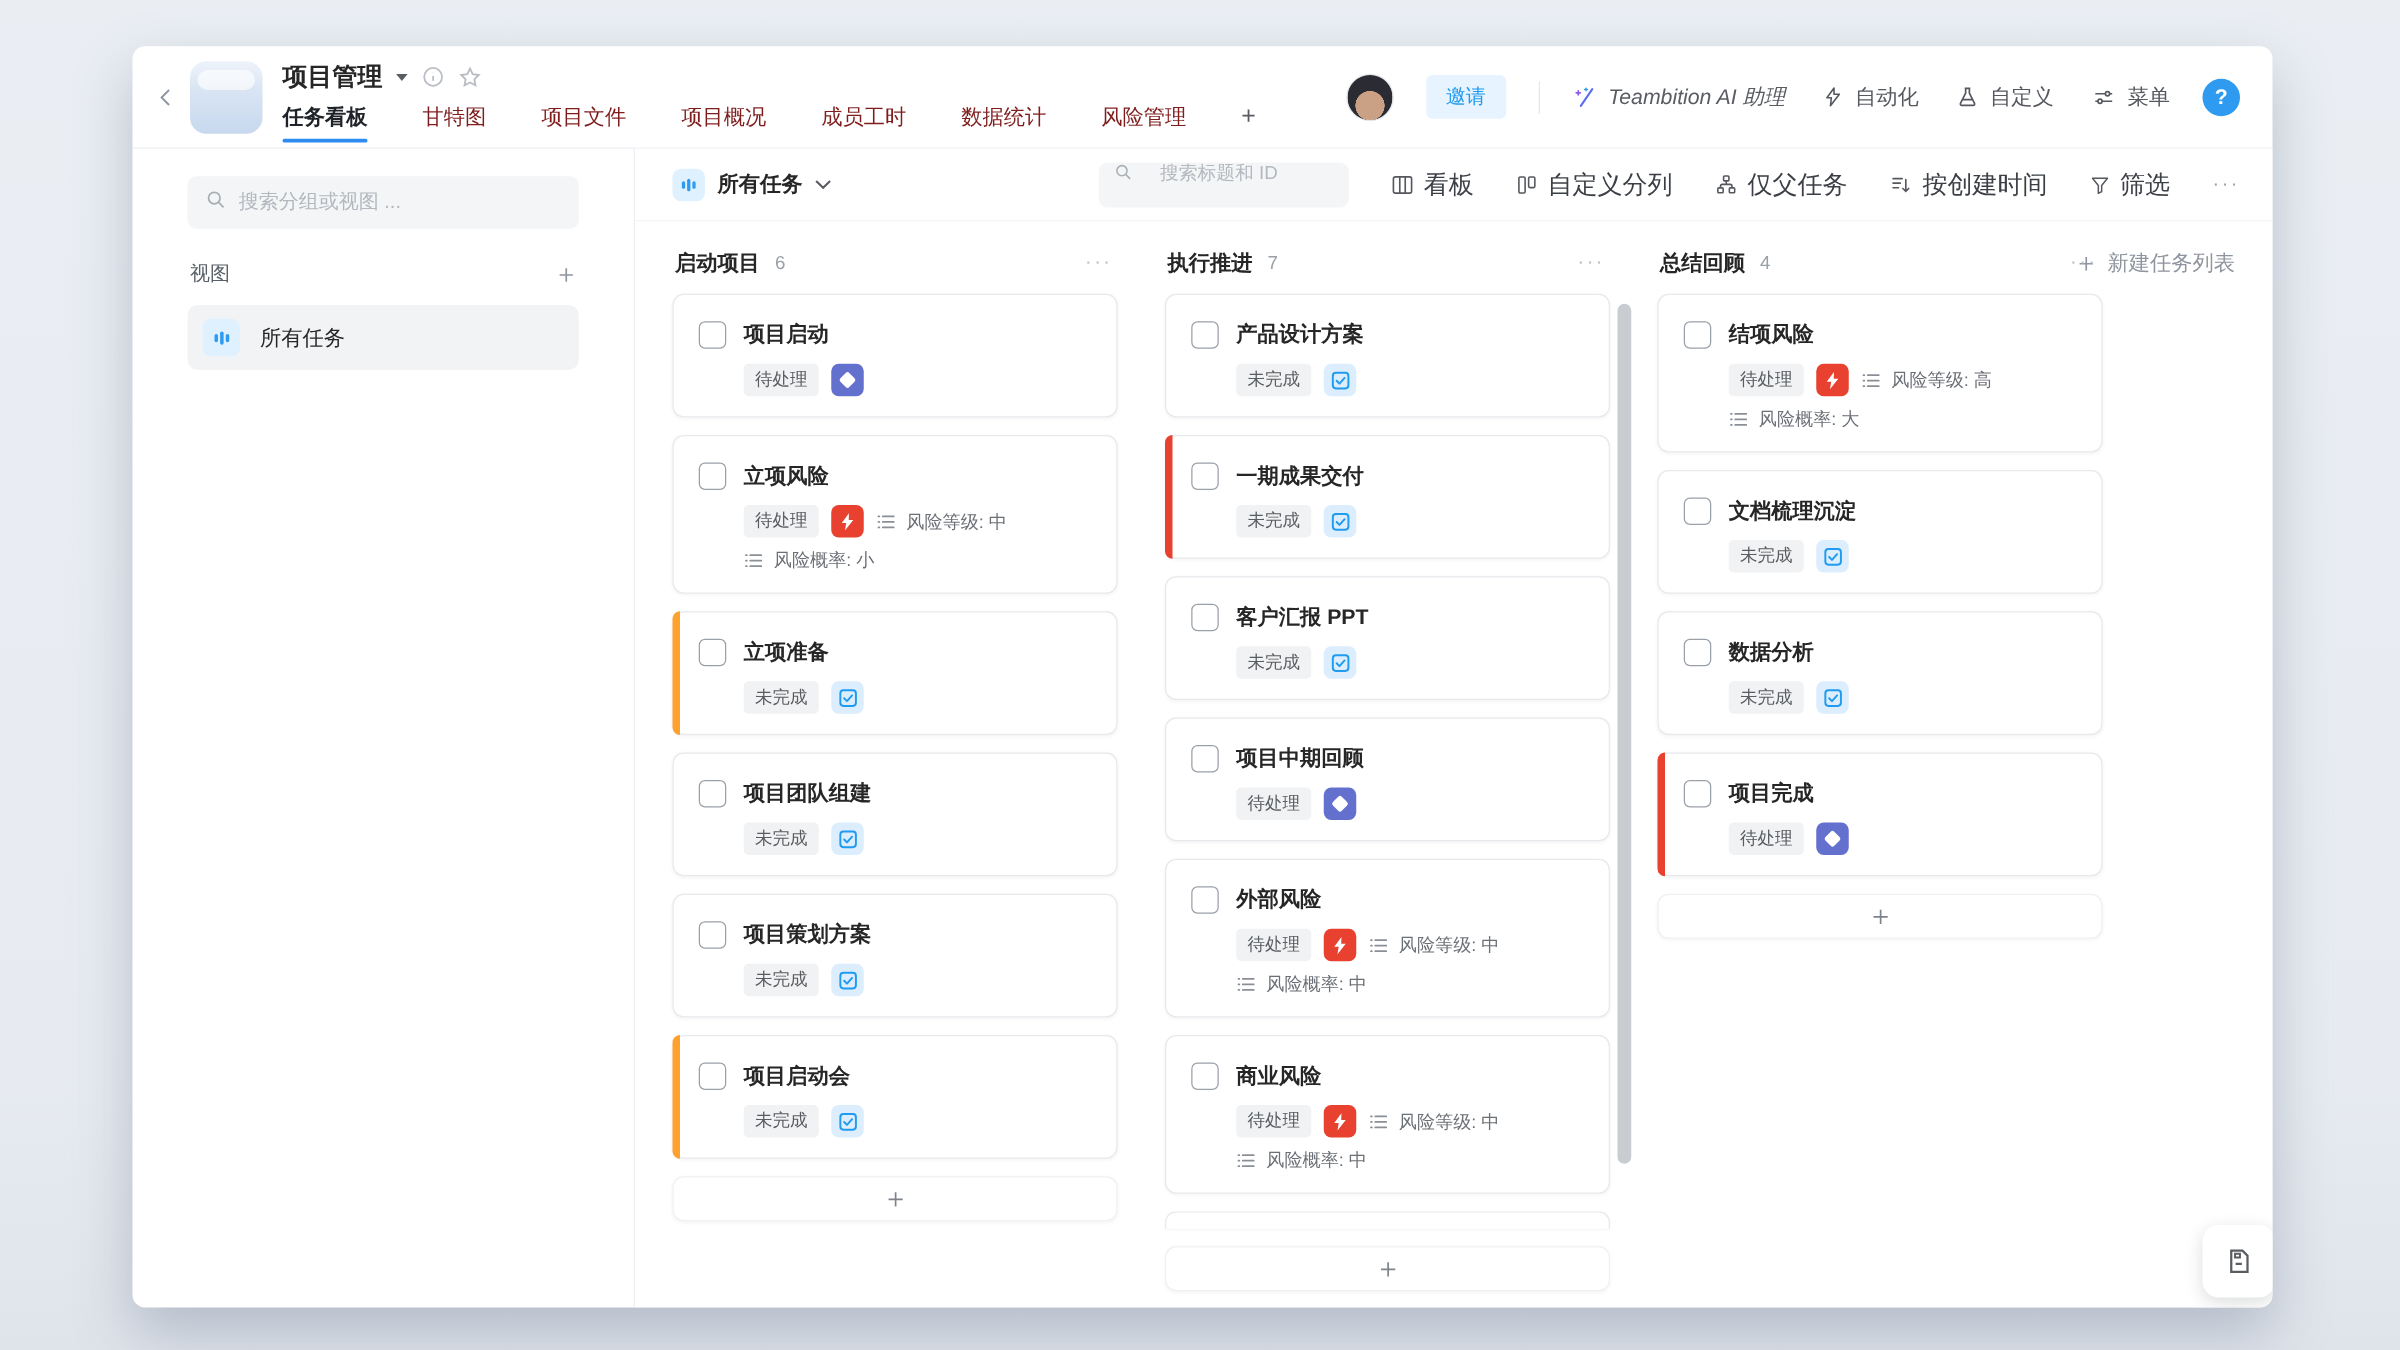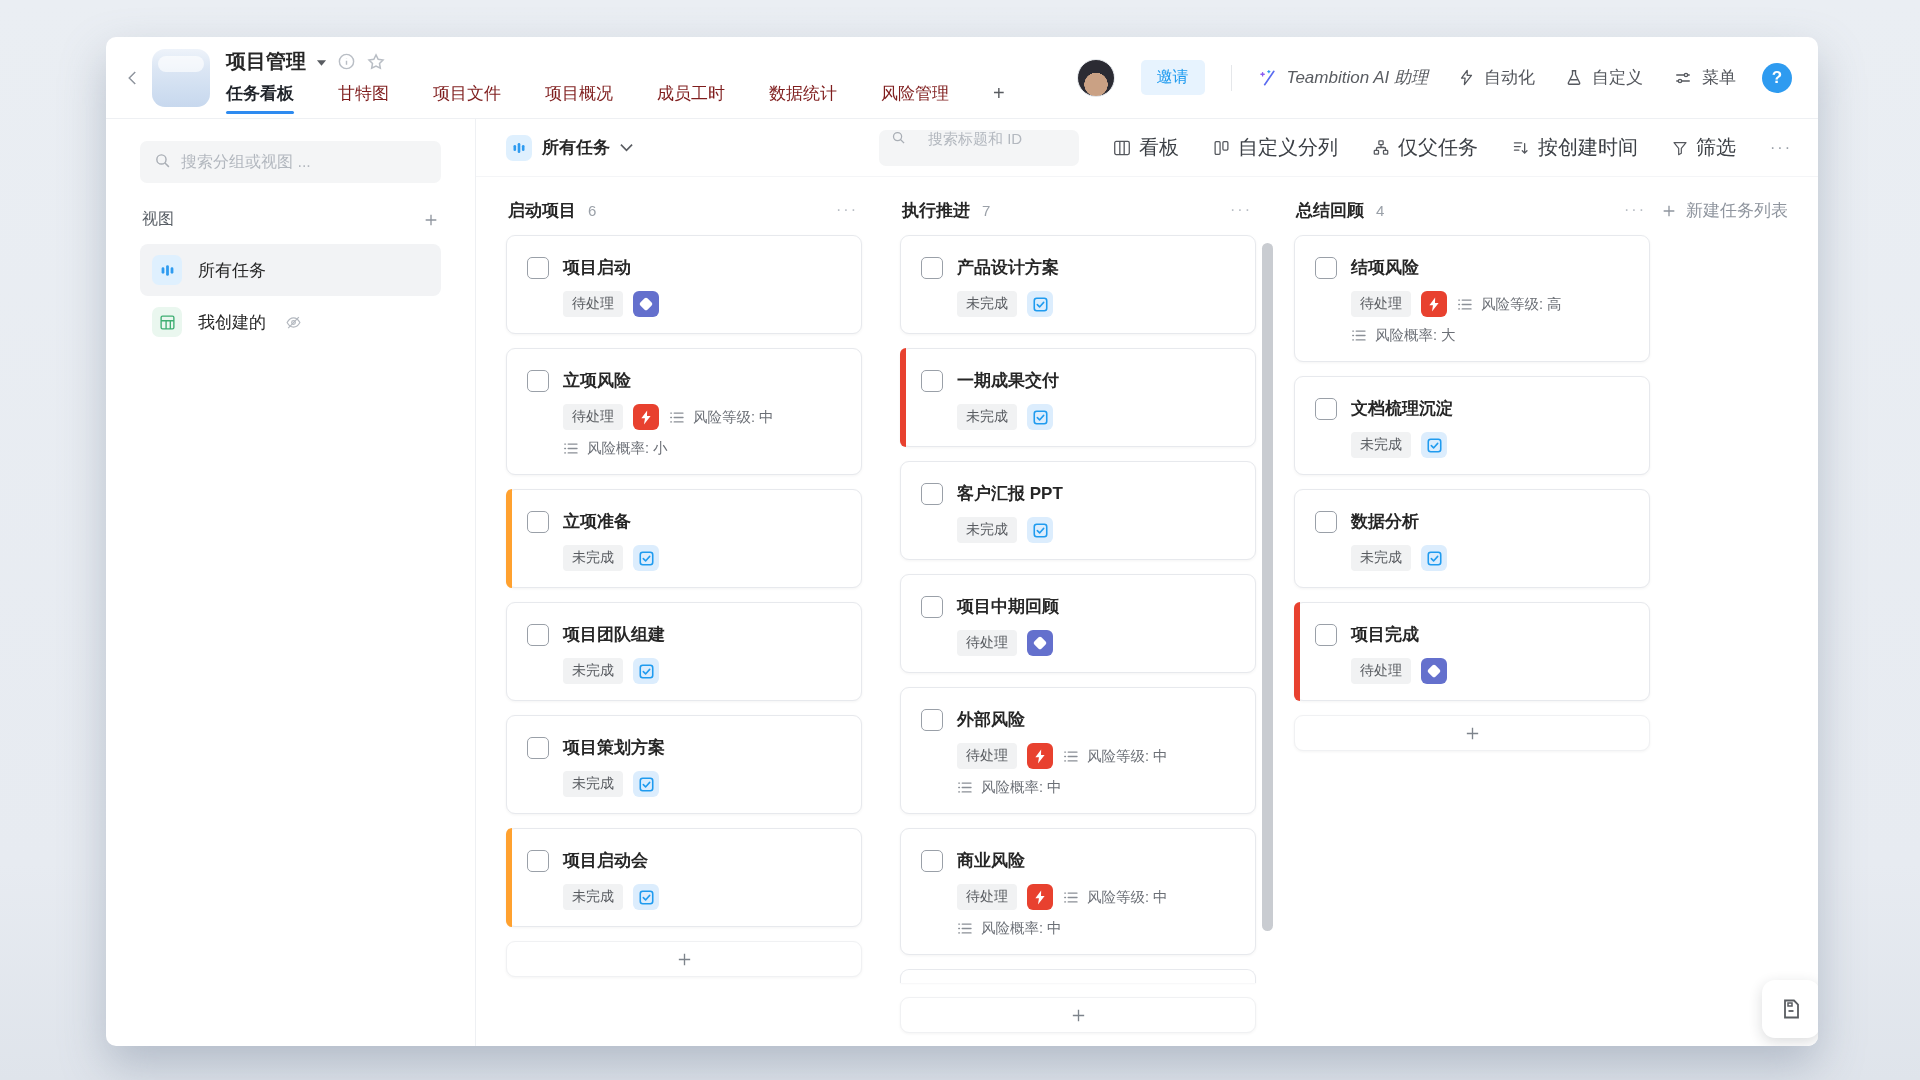--- a/index.html
+++ b/index.html
@@ -27,21 +27,21 @@
   .avatar { width:38px; height:38px; border-radius:50%; background:radial-gradient(circle at 50% 68%,#caa184 0 38%,#2b2b33 39% 100%); border:1px solid #e3e6ea; }
   .invite { background:#e7f3fe; color:#1f9bef; font-size:16px; padding:7px 16px; border-radius:5px; cursor:pointer; }
   .vdiv { width:1px; height:26px; background:#e5e7ea; }
   .hact { display:flex; align-items:center; gap:9px; color:#55585e; font-size:17px; cursor:pointer; white-space:nowrap; }
   .hact .ic { display:flex; color:#55585e; }
   .hact.ai-label { font-style:italic; color:#595c61; }
   .helpbtn { width:30px; height:30px; border-radius:50%; background:#2e9bf0; color:#fff; font-size:17px; font-weight:700; display:flex; align-items:center; justify-content:center; cursor:pointer; }
 
   
   .wbody { flex:1; display:flex; min-height:0; }
-  .sidebar { width:370px; border-right:1px solid #eef0f3; padding:22px 34px; flex-shrink:0; }
+  .sidebar { width:402px; border-right:1px solid #eef0f3; padding:22px 44px; flex-shrink:0; }
   .sb-search { height:42px; background:#f4f5f6; border-radius:7px; display:flex; align-items:center; gap:10px; padding:0 14px; color:#a9aeb5; }
   .sb-search input { border:0; outline:0; background:transparent; font-size:16px; color:#262626; width:100%; font-family:inherit; }
   .sb-search input::placeholder { color:#b3b8bf; }
   .views-hdr { display:flex; align-items:center; justify-content:space-between; margin:26px 2px 14px; }
   .views-title { font-size:16px; color:#595f66; }
   .plus-sm { color:#8f959e; cursor:pointer; display:flex; }
   .sb-item { display:flex; align-items:center; gap:16px; height:52px; border-radius:8px; padding:0 12px; font-size:17px; color:#262626; cursor:pointer; }
   .sb-item.active { background:#f2f3f5; }
   .sb-ic { width:30px; height:30px; border-radius:7px; display:flex; align-items:center; justify-content:center; flex-shrink:0; }
   .sb-ic.kanban { background:#dff0fe; }
@@ -207,36 +207,20 @@
                 <svg width="15" height="15" viewBox="0 0 14 14">
                   <g fill="#2e9bf0">
                     <rect x="1.5" y="4" width="2.6" height="6" rx="1.3"></rect>
                     <rect x="5.7" y="2" width="2.6" height="10" rx="1.3"></rect>
                     <rect x="9.9" y="4" width="2.6" height="6" rx="1.3"></rect>
                   </g>
                 </svg>
               </span>
               <span>所有任务</span>
             </div>
-            <div class="sb-item">
-              <span class="sb-ic table">
-                <svg width="17" height="17" viewBox="0 0 24 24" fill="none" stroke="#3eae72" stroke-width="1.9">
-                  <rect x="3" y="3" width="18" height="18" rx="2"></rect>
-                  <path d="M3 9.5 h18 M10 9.5 v11.5 M16 9.5 v11.5"></path>
-                </svg>
-              </span>
-              <span>我创建的</span>
-              <span class="eyeoff">
-                <svg width="19" height="17" viewBox="0 0 24 24" fill="none" stroke="currentColor" stroke-width="1.7">
-                  <path d="M3 12 c2.5-4.5 6-6.5 9-6.5 s6.5 2 9 6.5 c-2.5 4.5-6 6.5-9 6.5 s-6.5-2-9-6.5 Z"></path>
-                  <circle cx="12" cy="12" r="2.6"></circle>
-                  <path d="M4.5 20 L19.5 4.5"></path>
-                </svg>
-              </span>
-            </div>
           </div>
       </aside>
 
       <main class="main">
         <div class="toolbar">
           <div class="view-switch">
             <span class="sb-ic kanban" style="width:26px;height:26px;">
               <svg width="14" height="14" viewBox="0 0 14 14">
                   <g fill="#2e9bf0">
                     <rect x="1.5" y="4" width="2.6" height="6" rx="1.3"></rect>

